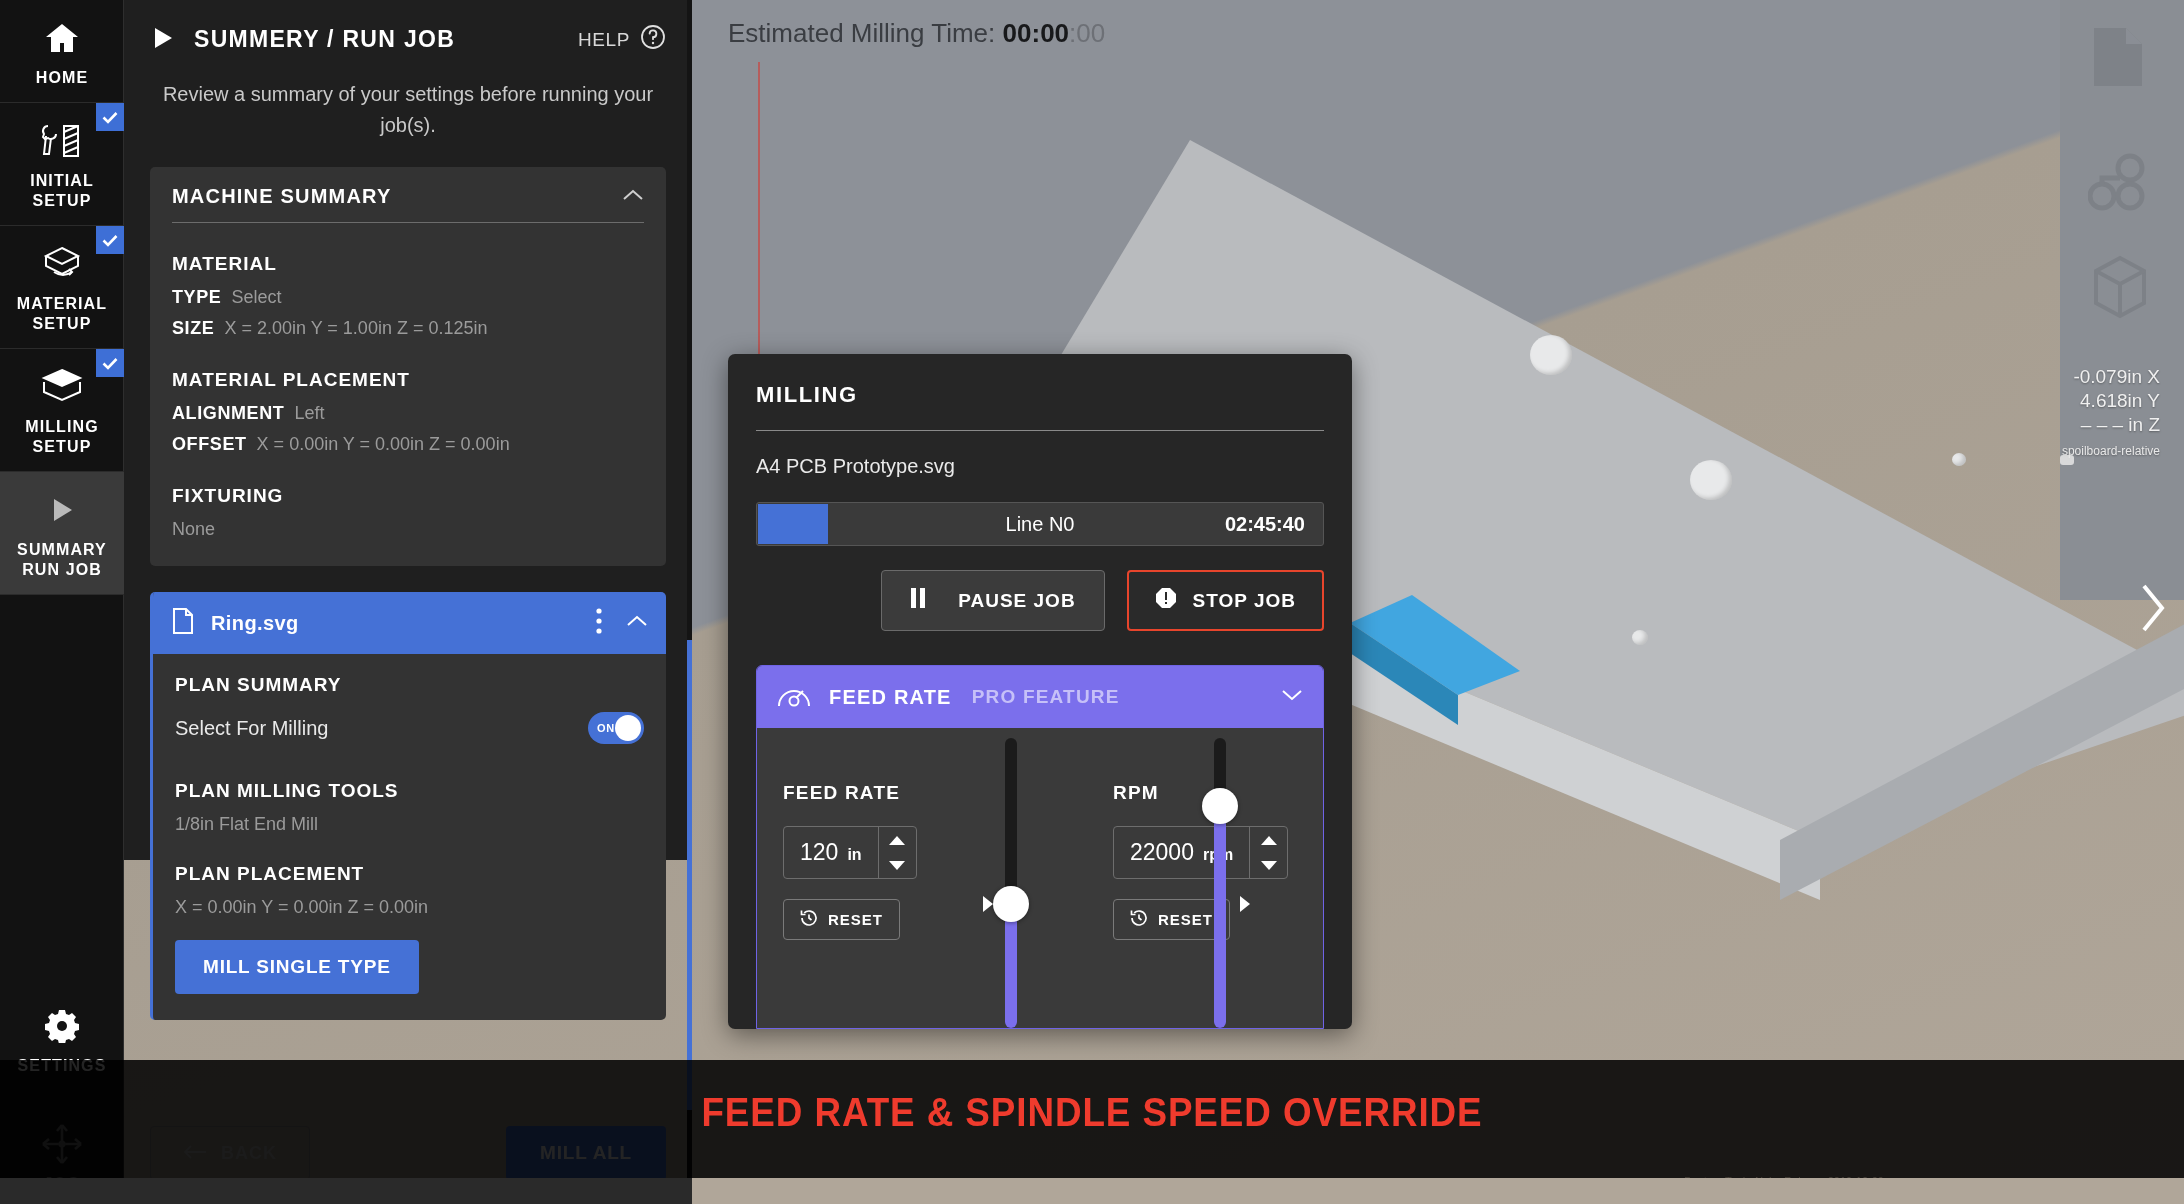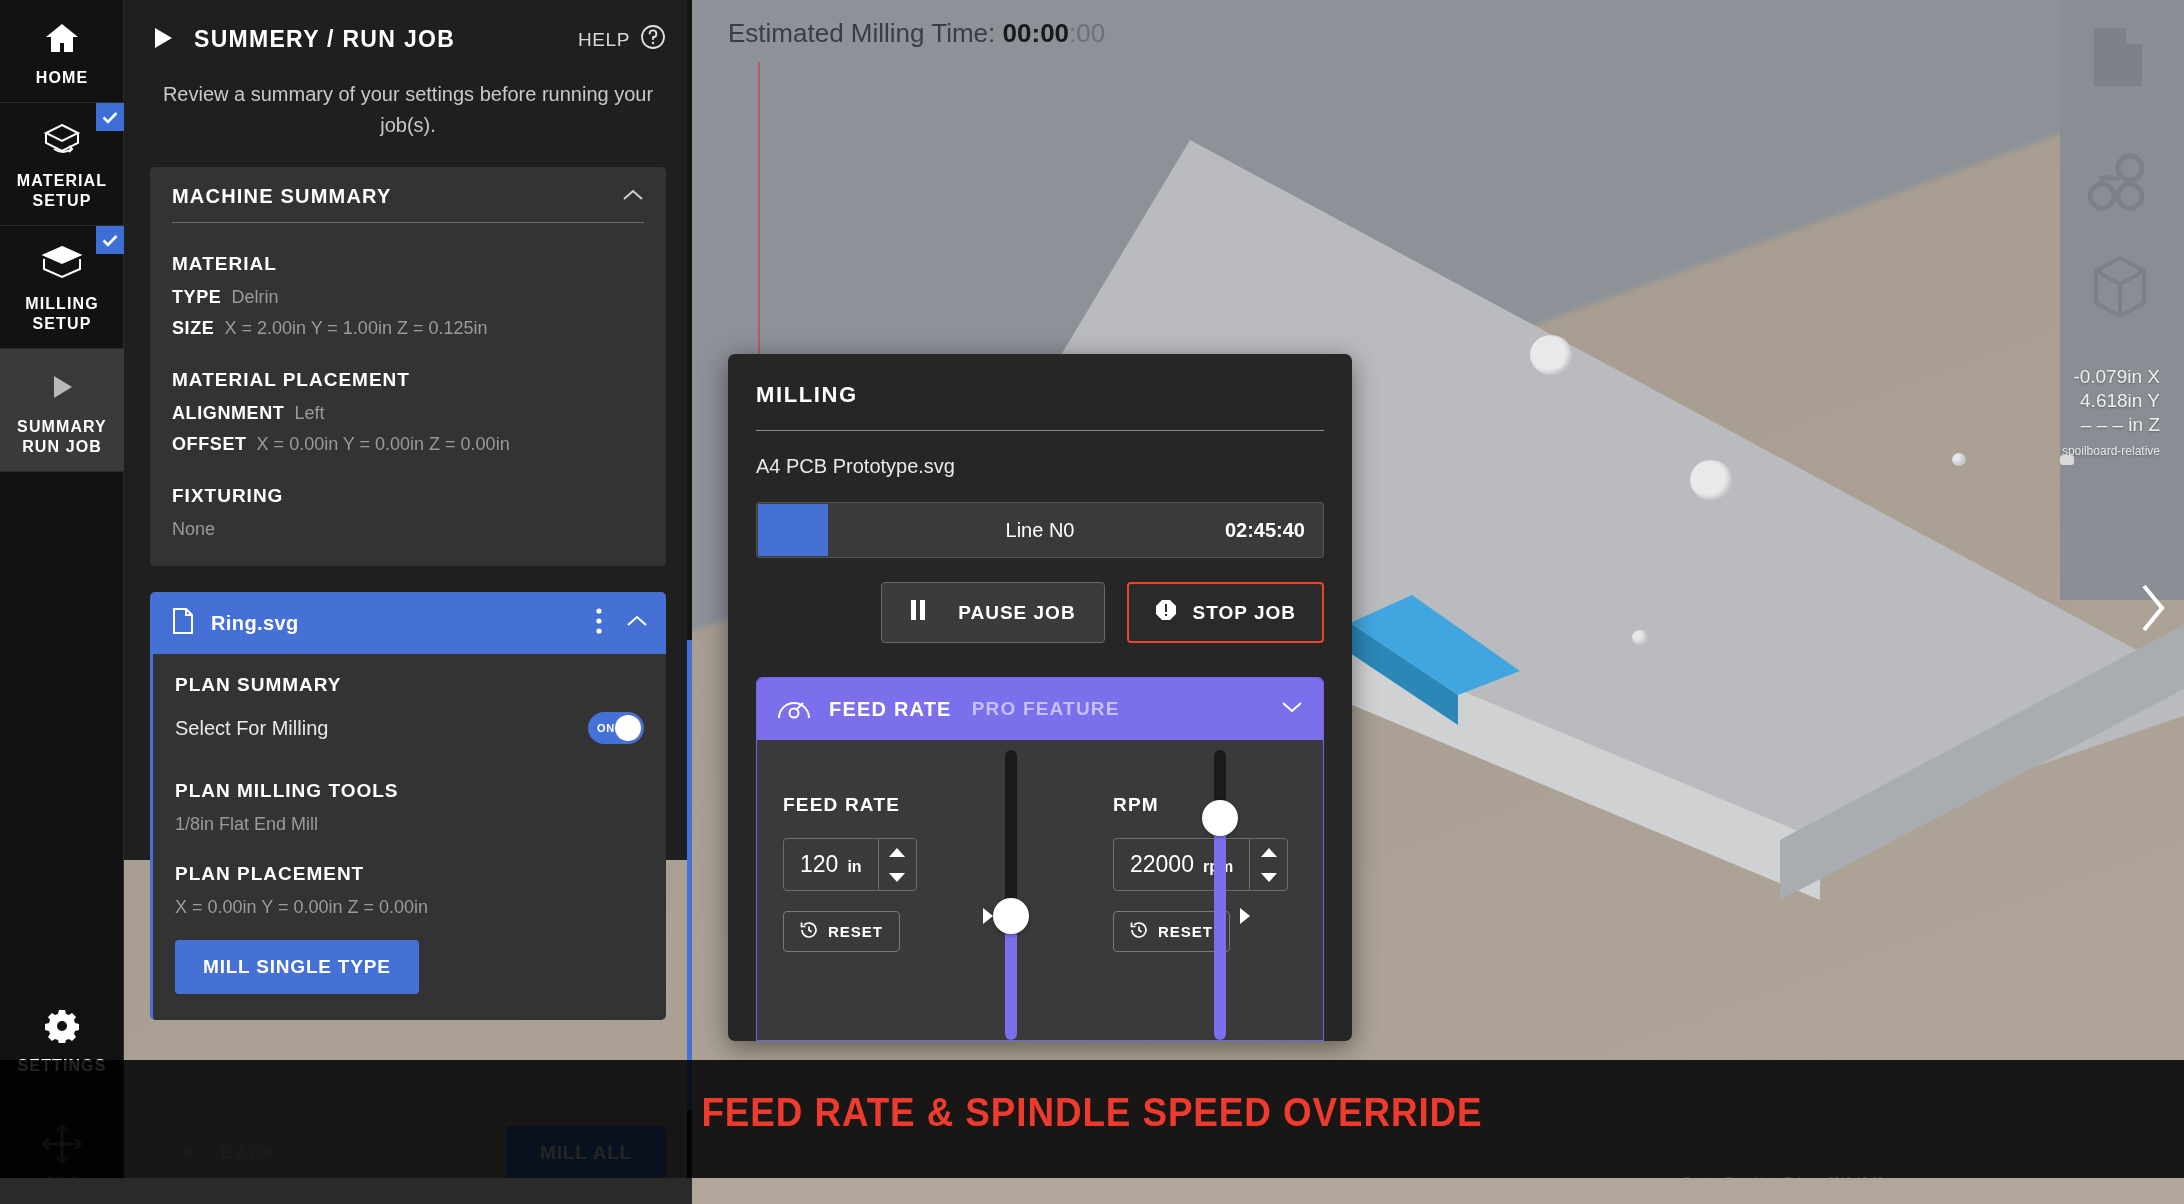--- a/index.html
+++ b/index.html
@@ -107,21 +107,21 @@
                font-size:18px; letter-spacing:1px; font-weight:700; padding:15px 32px; display:flex; align-items:center; gap:14px;}
   .btn-millall { margin-left:auto; background:#4571d6; color:#fff; border:0; border-radius:4px;
                  font-size:19px; font-weight:700; letter-spacing:.8px; padding:16px 34px; }
 
   
   .modal { position:absolute; left:728px; top:354px; width:624px; background:#262626;
            border-radius:7px; box-shadow:0 6px 26px rgba(0,0,0,.45); overflow:hidden; }
   .modal-title { font-size:22px; font-weight:700; letter-spacing:1.6px; color:#fff; padding:28px 28px 0; }
   .modal-rule { height:1px; background:#8a8a8a; margin:22px 28px 0; }
   .modal-file { font-size:20px; color:#eaeaea; padding:24px 28px 0; }
-  .progress { margin:24px 28px 0; height:56px; background:#3a3a3a; border:1px solid #555; border-radius:3px;
+  .progress { margin:24px 28px 0; height:44px; background:#3a3a3a; border:1px solid #555; border-radius:3px;
               position:relative; display:flex; align-items:center; }
   .progress .fill { position:absolute; left:1px; top:1px; bottom:1px; width:70px; background:#4571d6; }
   .progress .line { position:absolute; left:0; right:0; text-align:center; font-size:20px; color:#fff; }
   .progress .time { position:absolute; right:18px; font-size:20px; font-weight:700; color:#fff; }
   .modal-btns { display:flex; justify-content:flex-end; gap:22px; padding:24px 28px 0; }
   .btn-pause { background:#3b3b3b; border:1px solid #6a6a6a; color:#fff; border-radius:4px;
                font-size:19px; font-weight:700; letter-spacing:1px; padding:16px 28px; display:flex; align-items:center; gap:32px;}
   .btn-stop { background:#2a2a2a; border:2px solid #e8452c; color:#fff; border-radius:4px;
               font-size:19px; font-weight:700; letter-spacing:1px; padding:15px 26px; display:flex; align-items:center; gap:16px;}
 
@@ -226,20 +226,36 @@
 
     <div class="rail-item">
       <div class="rail-ico">
         <svg width="36" height="32" viewBox="0 0 36 32" fill="#fff">
             <path d="M18 2 2 15h5v15h9v-9h4v9h9V15h5z"></path>
           </svg>
       </div>
       <div class="rail-label">HOME</div>
     </div>
 
+    <div class="rail-item">
+      <div class="rail-check">
+        <svg width="16" height="13" viewBox="0 0 16 13" fill="none" stroke="#fff" stroke-width="2.6">
+            <path d="M1.5 6.5 6 11 14.5 2"></path>
+          </svg>
+      </div>
+      <div class="rail-ico">
+        <svg width="48" height="34" viewBox="0 0 48 34" fill="none" stroke="#fff" stroke-width="2">
+          <path d="M10 2a5 5 0 0 0-4 8l-1 3 2 2 3-1a5 5 0 0 0 8-4"></path>
+          <path d="M8 12 6 30h5l2-16"></path>
+          <rect x="26" y="2" width="14" height="30"></rect>
+          <path d="M26 8l14-6M26 15l14-6M26 22l14-6M26 29l14-6"></path>
+        </svg>
+      </div>
+      <div class="rail-label">INITIAL SETUP</div>
+    </div>
 
     <div class="rail-item">
       <div class="rail-check">
         <svg width="16" height="13" viewBox="0 0 16 13" fill="none" stroke="#fff" stroke-width="2.6">
             <path d="M1.5 6.5 6 11 14.5 2"></path>
           </svg>
       </div>
       <div class="rail-ico">
         <svg width="44" height="38" viewBox="0 0 44 38" fill="none" stroke="#fff" stroke-width="2">
           <path d="M22 3 38 11 22 19 6 11z"></path>
@@ -326,21 +342,21 @@
         <span class="chev">
           <svg width="22" height="14" viewBox="0 0 22 14" fill="none" stroke="#cfcfcf" stroke-width="2">
               <path d="M2 11 11 3l9 8"></path>
             </svg>
         </span>
       </div>
       <div class="card-rule"></div>
       <div class="card-body">
         <div class="sect">MATERIAL</div>
         <div class="kv">
-          <b>TYPE</b><span>Delrin</span>
+          <b>TYPE</b><span>Select</span>
         </div>
         <div class="kv">
           <b>SIZE</b><span>X = 2.00in     Y = 1.00in     Z = 0.125in</span>
         </div>
 
         <div class="sect" style="margin-top:30px">MATERIAL PLACEMENT</div>
         <div class="kv">
           <b>ALIGNMENT</b><span>Left</span>
         </div>
         <div class="kv">

